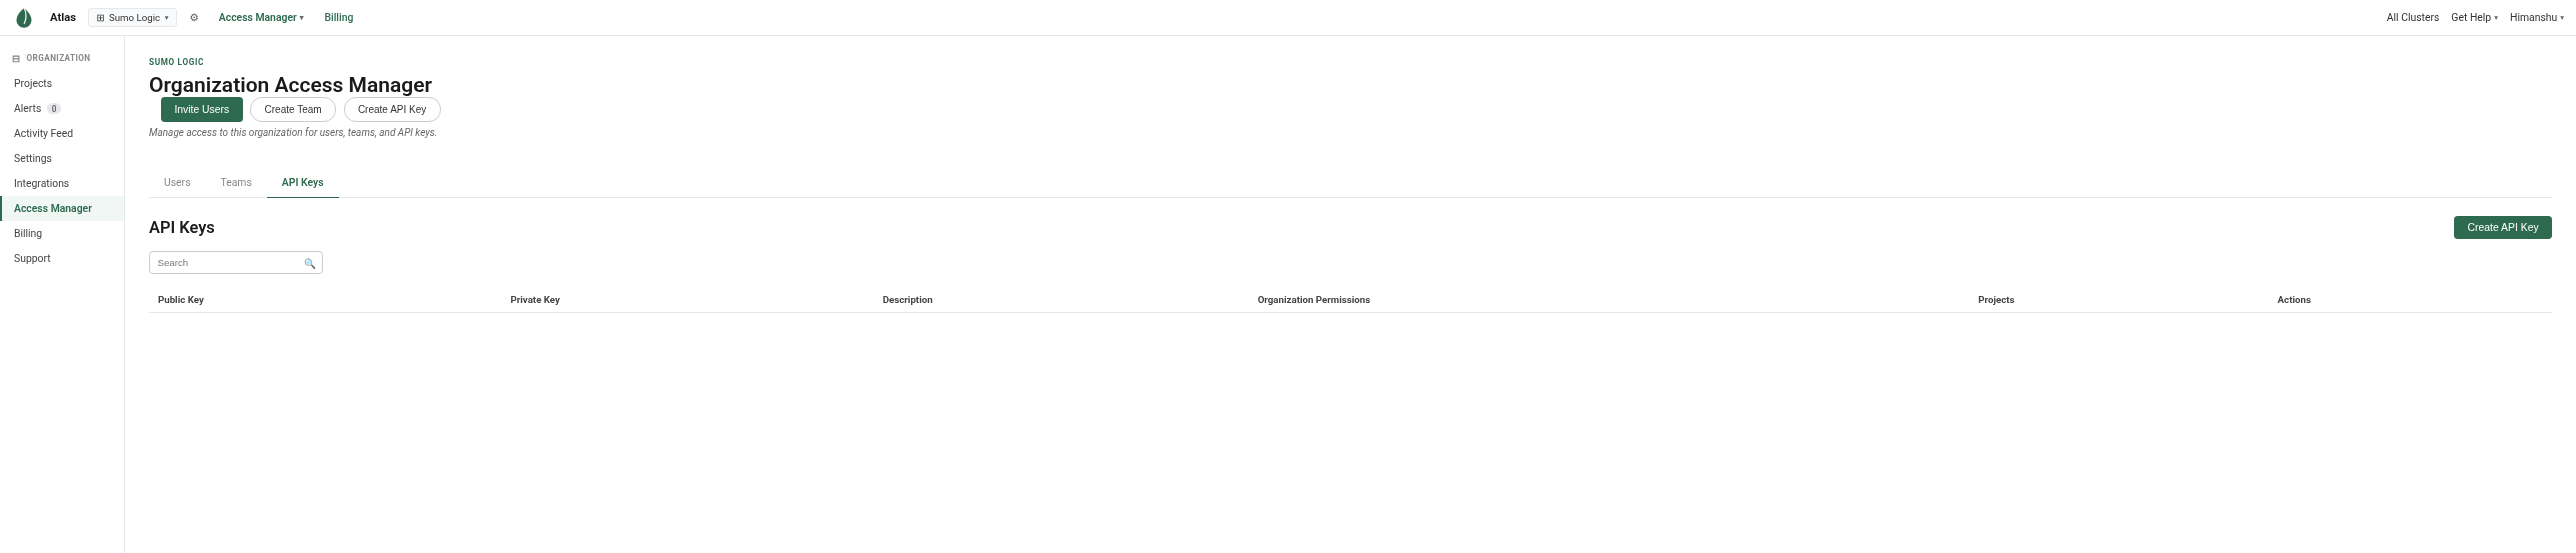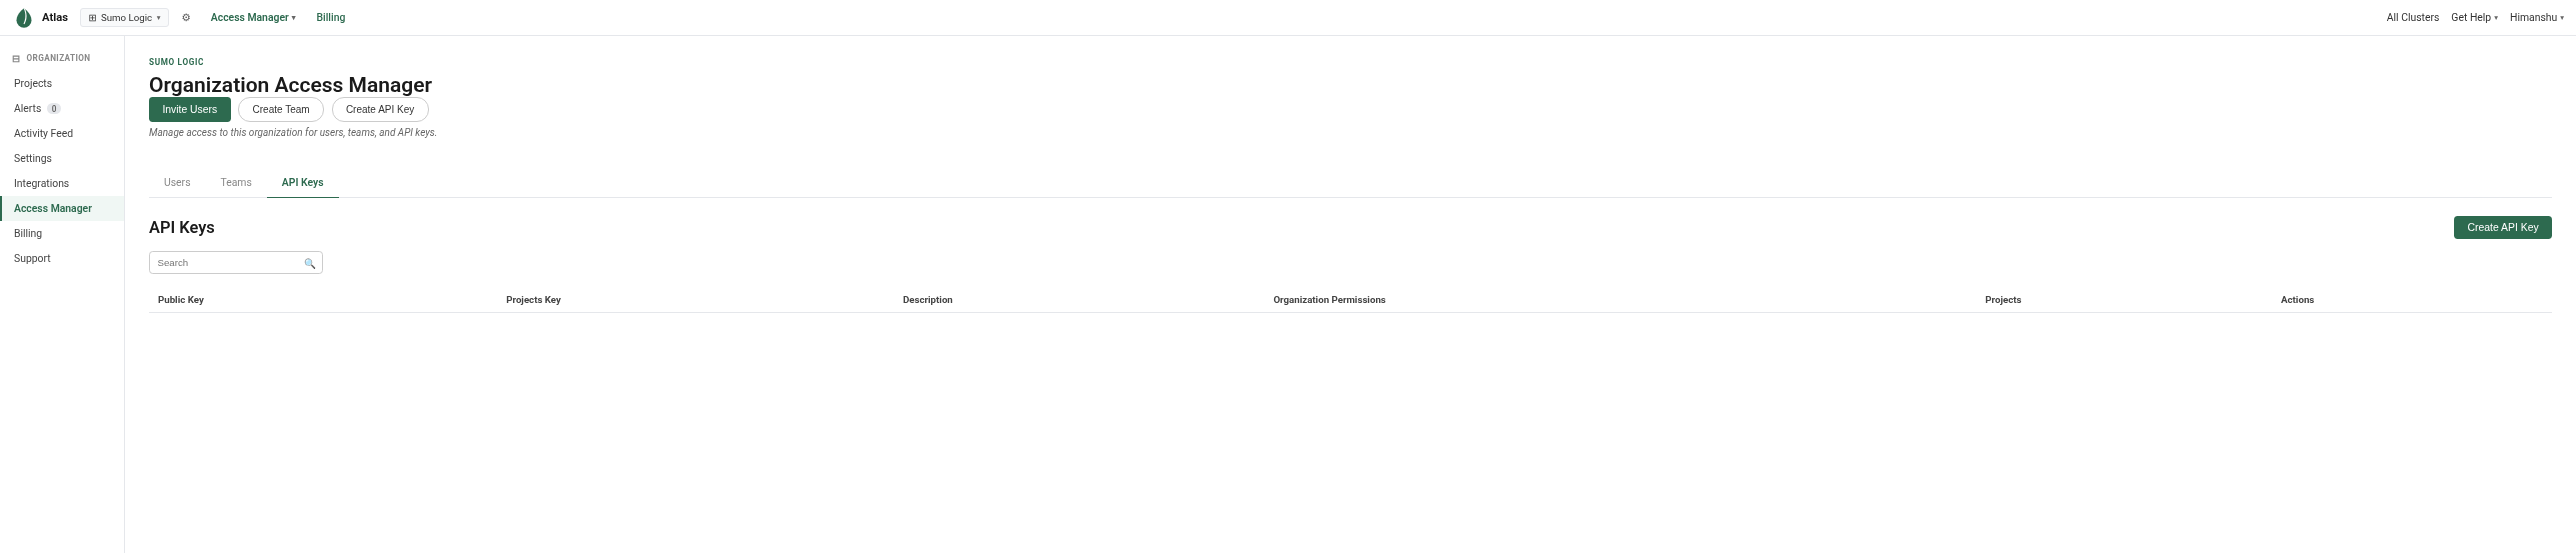--- a/index.html
+++ b/index.html
@@ -4,21 +4,21 @@
   <style>
     * { margin: 0; padding: 0; box-sizing: border-box; }
     body { font-family: -apple-system, BlinkMacSystemFont, 'Segoe UI', Roboto, sans-serif; font-size: 10.4px; color: #333; background: #fff; display: flex; flex-direction: column; height: 100vh; overflow: hidden; }
 
     
     .top-nav {
       display: flex; align-items: center; height: 36px;
       background: #fff; border-bottom: 0.7px solid #e5e7eb;
       padding: 0 12px; gap: 6px; flex-shrink: 0;
     }
-    .top-nav-logo { display: flex; align-items: center; gap: 6px; margin-right: 6px; justify-content: flex-end; }
+    .top-nav-logo { display: flex; align-items: center; gap: 14px; margin-right: 6px; justify-content: flex-end; }
     .top-nav-logo svg { width: 24px; height: 24px; }
     .top-nav-logo-text { font-weight: 700; font-size: 11.2px; color: #1a1a1a; }
     .top-nav-org-btn {
       display: flex; align-items: center; gap: 4.5px;
       padding: 3px 7.5px; border-radius: 3px; cursor: pointer;
       border: 0.7px solid #e5e7eb; background: #f9fafb; font-size: 9.7px; color: #333;
     }
     .top-nav-gear {
       width: 22.4px; height: 22.4px; display: flex; align-items: center; justify-content: center;
       cursor: pointer; color: #555; border-radius: 3px;
@@ -59,21 +59,21 @@
 
     
     .main { flex: 1; overflow-y: auto; padding: 21px 24px; }
     .org-label { font-size: 8.2px; font-weight: 700; color: #2d6a4f; letter-spacing: 0.08em; text-transform: uppercase; margin-bottom: 6px; }
     .page-header { display: flex; align-items: flex-start; justify-content: space-between; margin-bottom: 4.5px; flex-direction: column; }
     .page-title { font-size: 21px; font-weight: 600; color: #1a1a1a; }
     .page-subtitle { font-size: 10px; color: #666; margin-bottom: 31px; font-style: italic; }
     .header-actions { display: flex; gap: 7.5px; }
     .btn-primary {
       background: #2d6a4f; color: #fff; border: none; border-radius: 3.7px;
-      padding: 6px 13.4px; font-size: 10.4px; font-weight: 500; cursor: pointer;
+      padding: 6px 13.4px; font-size: 10.4px; font-weight: 500; cursor: pointer; margin-left: 12px;
     }
     .btn-secondary {
       background: #fff; color: #333; border: 0.7px solid #ccc; border-radius: 12px;
       padding: 6px 13.4px; font-size: 10px; font-weight: 500; cursor: pointer;
     }
 
     
     .tabs { display: flex; border-bottom: 0.7px solid #e5e7eb; margin-bottom: 18px; }
     .tab {
       padding: 7.5px 15px; font-size: 10.4px; color: #888; cursor: pointer;
@@ -211,21 +211,21 @@
 
     <div class="search-wrap">
       <input class="search-input" type="text" placeholder="Search" style="">
       <span class="search-icon-wrap">🔍</span>
     </div>
 
     <table class="table">
       <thead>
         <tr>
           <th>Public Key</th>
-          <th>Projects Key</th>
+          <th>Private Key</th>
           <th>Description</th>
           <th>Organization Permissions</th>
           <th>Projects</th>
           <th>Actions</th>
         </tr>
       </thead>
       <tbody>
       </tbody>
     </table>
   </main>

